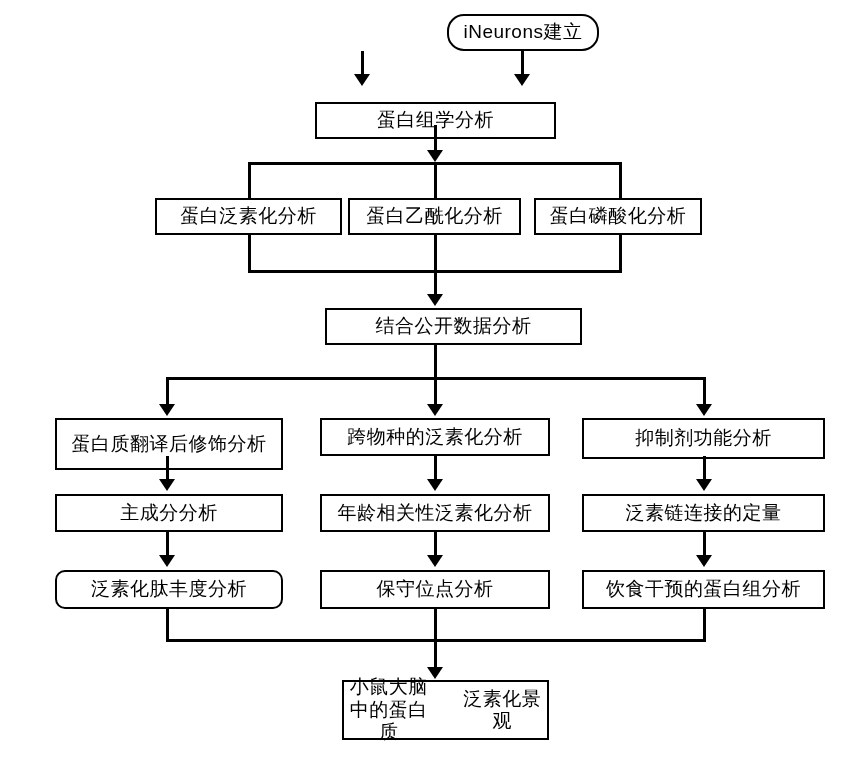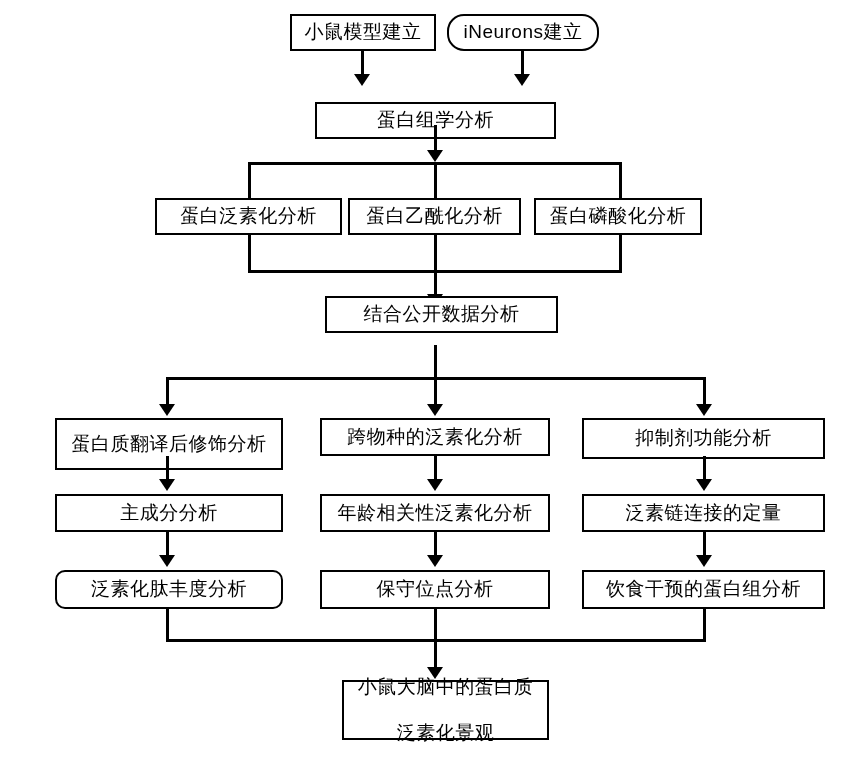--- a/index.html
+++ b/index.html
@@ -14,23 +14,20 @@
   .vln{width:3px;}
   .hln{height:3px;}
   .arrow{position:absolute;width:0;height:0;border-left:8px solid transparent;
          border-right:8px solid transparent;border-top:12px solid #000;}
 </style>
 </head>
 <body>
 
 <div id="canvas">
 
-  <div class="node f19" style="left:290px;top:14px;width:146px;height:37px;">
-    <span class="n-lbl">小鼠模型建立</span>
-  </div>
   <div class="node f19" style="left:447px;top:14px;width:152px;height:37px;border-radius:17px;">
     <span class="n-lbl">iNeurons建立</span>
   </div>
 
   <div class="ln vln" style="left:361px;top:51px;height:25px;"></div>
   <div class="arrow" style="left:354px;top:74px;"></div>
   <div class="ln vln" style="left:521px;top:51px;height:25px;"></div>
   <div class="arrow" style="left:514px;top:74px;"></div>
 
   <div class="node f19" style="left:315px;top:88px;width:241px;height:37px;margin-top:14px;">
@@ -55,21 +52,21 @@
     <span class="n-lbl">蛋白乙酰化分析</span>
   </div>
 
   <div class="ln vln" style="left:248px;top:235px;height:38px;"></div>
   <div class="ln vln" style="left:434px;top:235px;height:38px;"></div>
   <div class="ln vln" style="left:619px;top:235px;height:38px;"></div>
   <div class="ln hln" style="left:248px;top:270px;width:374px;"></div>
   <div class="ln vln" style="left:434px;top:270px;height:28px;"></div>
   <div class="arrow" style="left:427px;top:294px;"></div>
 
-  <div class="node f19" style="left:325px;top:296px;width:233px;height:37px;">
+  <div class="node f19" style="left:325px;top:308px;width:257px;height:37px;">
     <span class="n-lbl">结合公开数据分析</span>
   </div>
 
   <div class="ln vln" style="left:434px;top:345px;height:34px;"></div>
   <div class="ln hln" style="left:166px;top:377px;width:539px;"></div>
   <div class="ln vln" style="left:166px;top:377px;height:30px;"></div>
   <div class="arrow" style="left:159px;top:404px;"></div>
   <div class="ln vln" style="left:434px;top:377px;height:30px;"></div>
   <div class="arrow" style="left:427px;top:404px;"></div>
   <div class="ln vln" style="left:703px;top:377px;height:30px;"></div>
@@ -119,18 +116,18 @@
     <span class="n-lbl">饮食干预的蛋白组分析</span>
   </div>
 
   <div class="ln vln" style="left:166px;top:609px;height:33px;"></div>
   <div class="ln vln" style="left:434px;top:609px;height:33px;"></div>
   <div class="ln vln" style="left:703px;top:609px;height:33px;"></div>
   <div class="ln hln" style="left:166px;top:639px;width:540px;"></div>
   <div class="ln vln" style="left:434px;top:639px;height:32px;"></div>
   <div class="arrow" style="left:427px;top:667px;"></div>
 
-  <div class="node f19" style="left:342px;top:680px;width:207px;height:60px;flex-direction:column;gap:24px;">
+  <div class="node f19" style="left:342px;top:680px;width:207px;height:60px;flex-direction:row;gap:24px;">
     <span class="n-lbl">小鼠大脑中的蛋白质</span>
     <span class="n-lbl">泛素化景观</span>
   </div>
 
 </div>
 
 </body></html>

